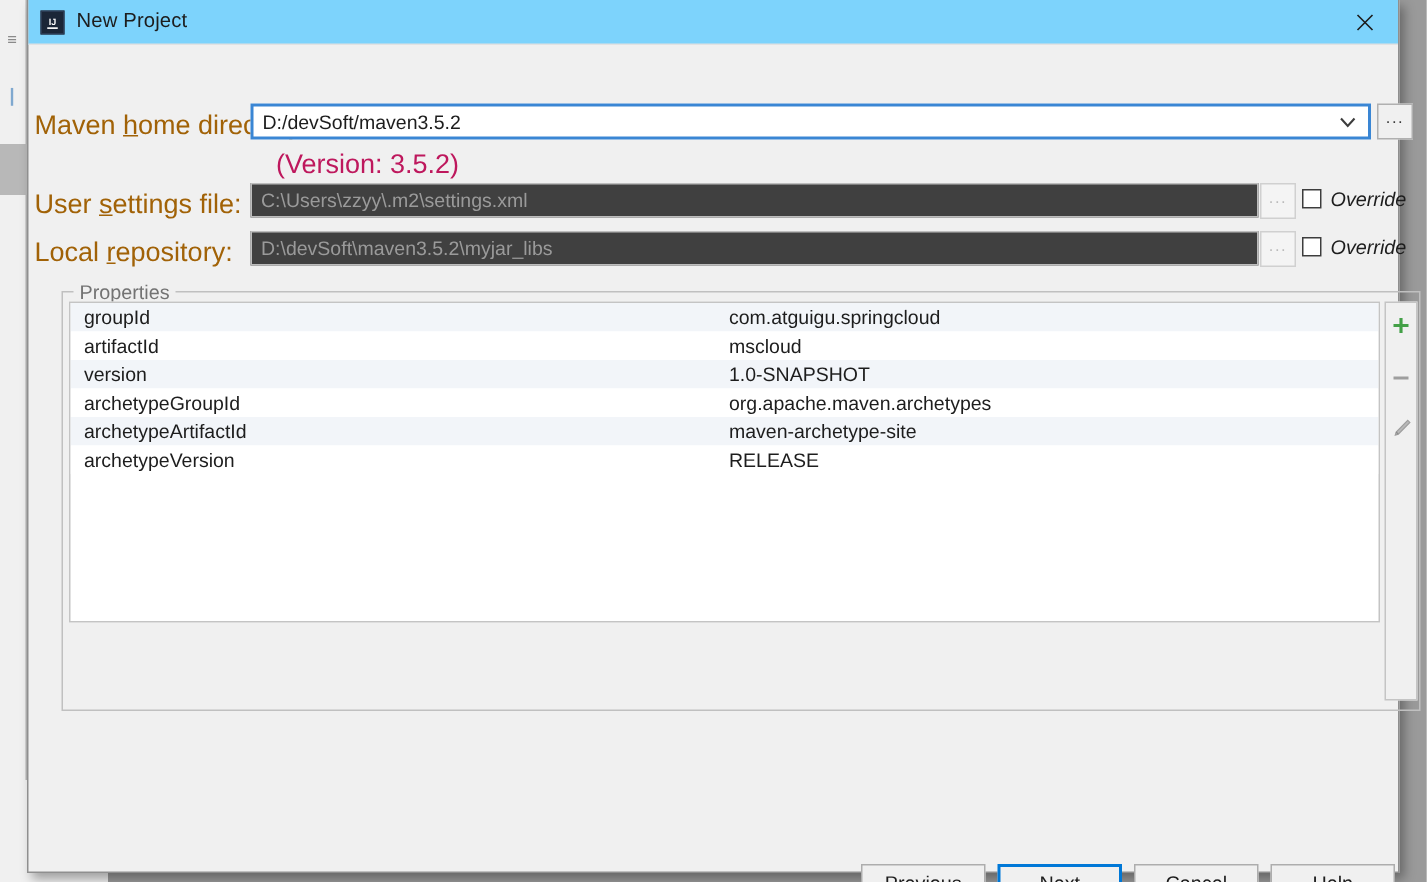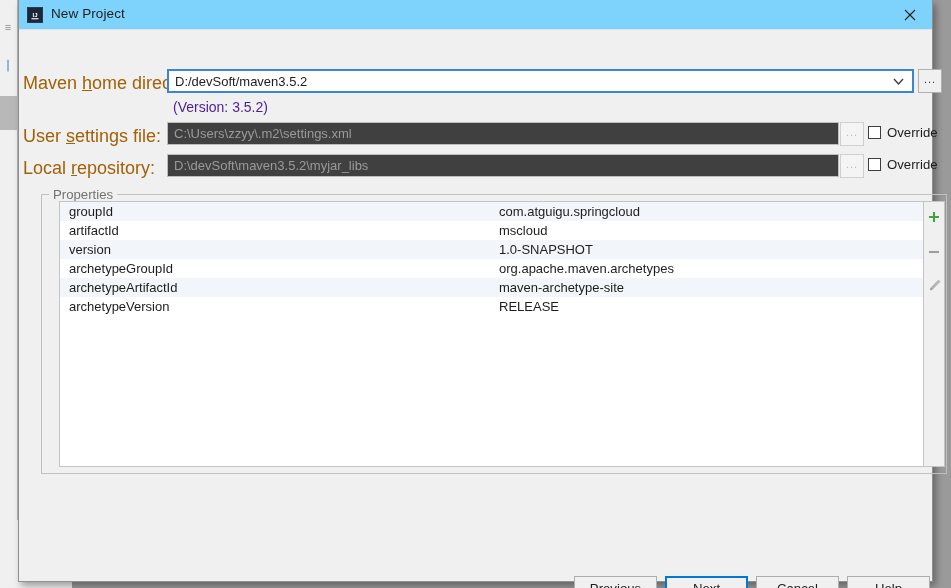--- a/index.html
+++ b/index.html
@@ -104,26 +104,26 @@
     background: #f0f0f0; border: 1px solid #b0b0b0;
     display: flex; align-items: center; justify-content: center;
     font-size: 11px; letter-spacing: 1px; color: #3a3a3a; line-height: 10px;
     padding-bottom: 4px;
   }
   .browse-button.disabled {
     border-color: #d0d0d0; color: #bbbbbb; background: #f4f4f4;
   }
 
   #version-label {
-    position: absolute; left: 154px; top: 69px;
-    font-size: 14px; color: #4c1d95;
+    position: absolute; left: 165px; top: 69px;
+    font-size: 18px; color: #be185d;
   }
 
   .checkbox-group {
-    position: absolute; display: flex; align-items: center; gap: 6px;
+    position: absolute; display: flex; align-items: center; gap: 6px; font-style: italic;
   }
   .checkbox-box {
     width: 13px; height: 13px; background: #ffffff;
     border: 1px solid #3d3d3d;
   }
   .checkbox-label { font-size: 13.2px; color: #1d1d1d; }
 
   
   #properties-group {
     position: absolute; left: 22px; top: 157px; width: 908px; height: 287px;
@@ -132,21 +132,21 @@
     position: absolute; left: 0; top: 7px; width: 906px; height: 280px;
     border: 1px solid #c0c0c0;
     border-top: 1px solid #c0c0c0;
   }
   #properties-legend {
     position: absolute; left: 8px; top: 0px;
     background: #f0f0f0; padding: 0 4px;
     font-size: 13.2px; color: #737373;
   }
   #properties-table-wrap {
-    position: absolute; left: 18px; top: 14px; width: 874px; height: 266px;
+    position: absolute; left: 5px; top: 14px; width: 874px; height: 214px;
     background: #ffffff;
     border: 1px solid #c4c4c4;
     overflow: hidden;
     text-align: right;
   }
   .prop-row {
     position: relative; height: 19px; display: flex; align-items: center;
     font-size: 13px; color: #1d1d1d;
   }
   .prop-row.odd { background: #f2f5f9; }

